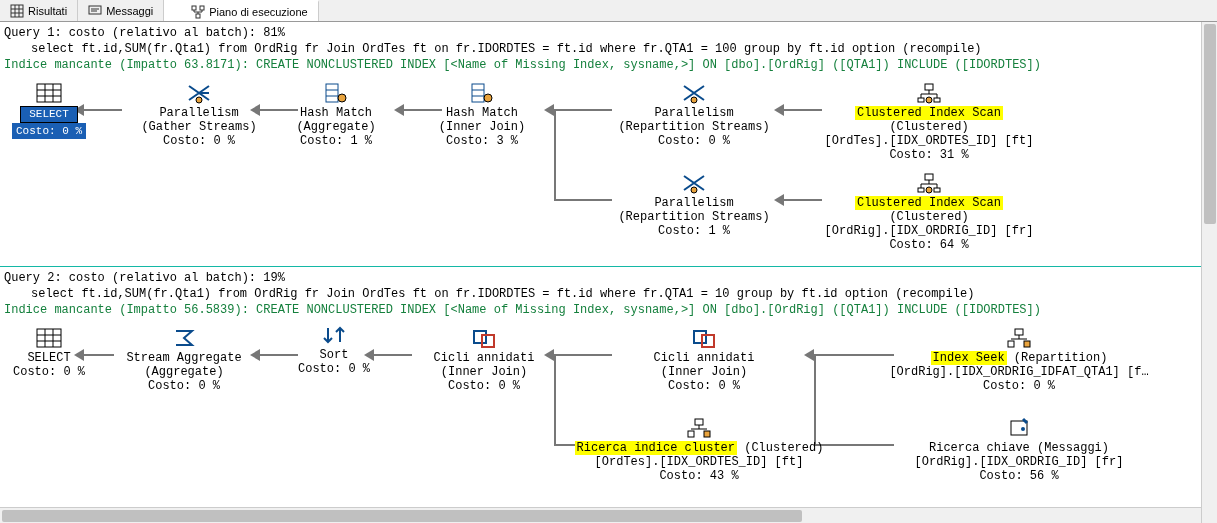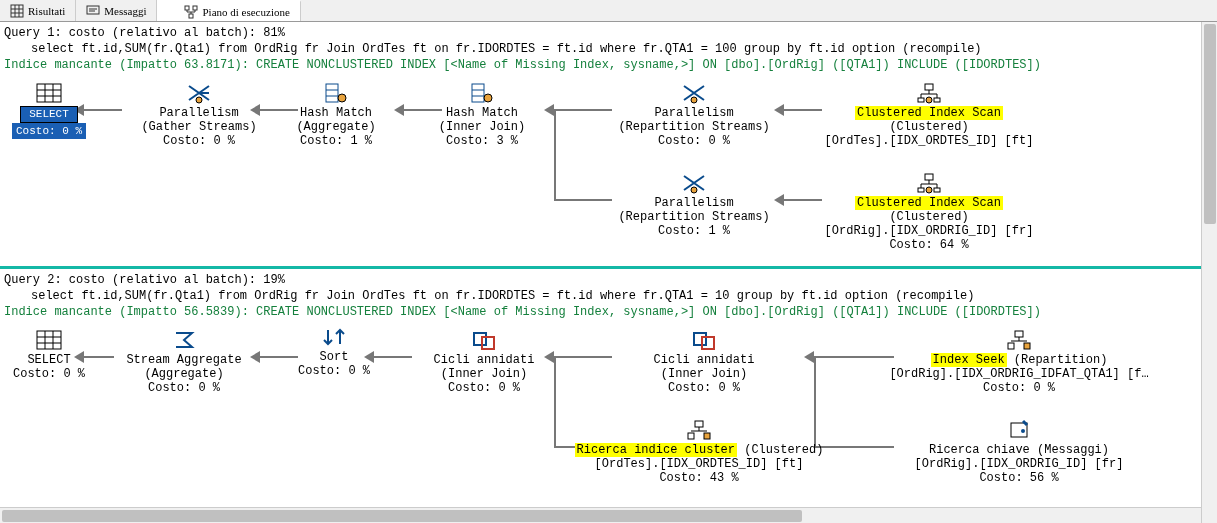--- a/index.html
+++ b/index.html
@@ -10,21 +10,20 @@
     background: #fff;
     color: #000;
     width: 1217px;
   }
   .tabs {
     display: flex;
     border-bottom: 1px solid #999;
     background: #f0f0f0;
     height: 22px;
     align-items: stretch;
-    font-family: Liberation Serif, serif;
   }
   .tab {
     display: flex;
     align-items: center;
     gap: 4px;
     padding: 2px 10px;
     border-right: 1px solid #ccc;
     cursor: pointer;
     font-size: 11px;
   }
@@ -37,21 +36,21 @@
     width: 14px;
     height: 14px;
     display: inline-flex;
     align-items: center;
     justify-content: center;
   }
   .plan-area {
     font-family: "Courier New", monospace;
     font-size: 12px;
     padding: 4px 4px 10px 4px;
-    border-bottom: 3px solid #14b8a6;
+    border-bottom: 1px solid #14b8a6;
     position: relative;
   }
   .query-title { color: #000; margin-bottom:2px;}
   .query-sql { color: #000; margin-bottom:2px;margin-left:27px;}
   .missing-index { color: #15803d; margin-bottom:6px;}
   .diagram {
     position: relative;
   }
   .op {
     position: absolute;
@@ -270,20 +269,21 @@
             <line x1="6" y1="12" x2="22" y2="12" stroke="#000"></line>
             <line x1="6" y1="12" x2="6" y2="16" stroke="#000"></line>
             <line x1="22" y1="12" x2="22" y2="16" stroke="#000"></line>
             <rect x="3" y="16" width="6" height="4" fill="none" stroke="#000"></rect>
             <rect x="19" y="16" width="6" height="4" fill="none" stroke="#000"></rect>
             <circle cx="14" cy="18" r="3" fill="#e8a33d" stroke="#000"></circle>
           </svg>
       </span>
       <div class="op-line1"><span class="hl">Clustered Index Scan</span><span> (Clustered)</span></div>
       <div>[OrdTes].[IDX_ORDTES_ID] [ft]</div>
+      <div>Costo: 31 %</div>
     </div>
 
     <div class="op" style="left:600px; top:94px;">
       <span class="op-icon">
         <svg viewBox="0 0 28 22">
             <path d="M4 4 L14 11 L4 18 M24 4 L14 11 L24 18" fill="none" stroke="#0a4b8c" stroke-width="2"></path>
             <circle cx="14" cy="18" r="3" fill="#e8a33d" stroke="#000"></circle>
           </svg>
       </span>
       <div class="op-line1">Parallelism</div>

